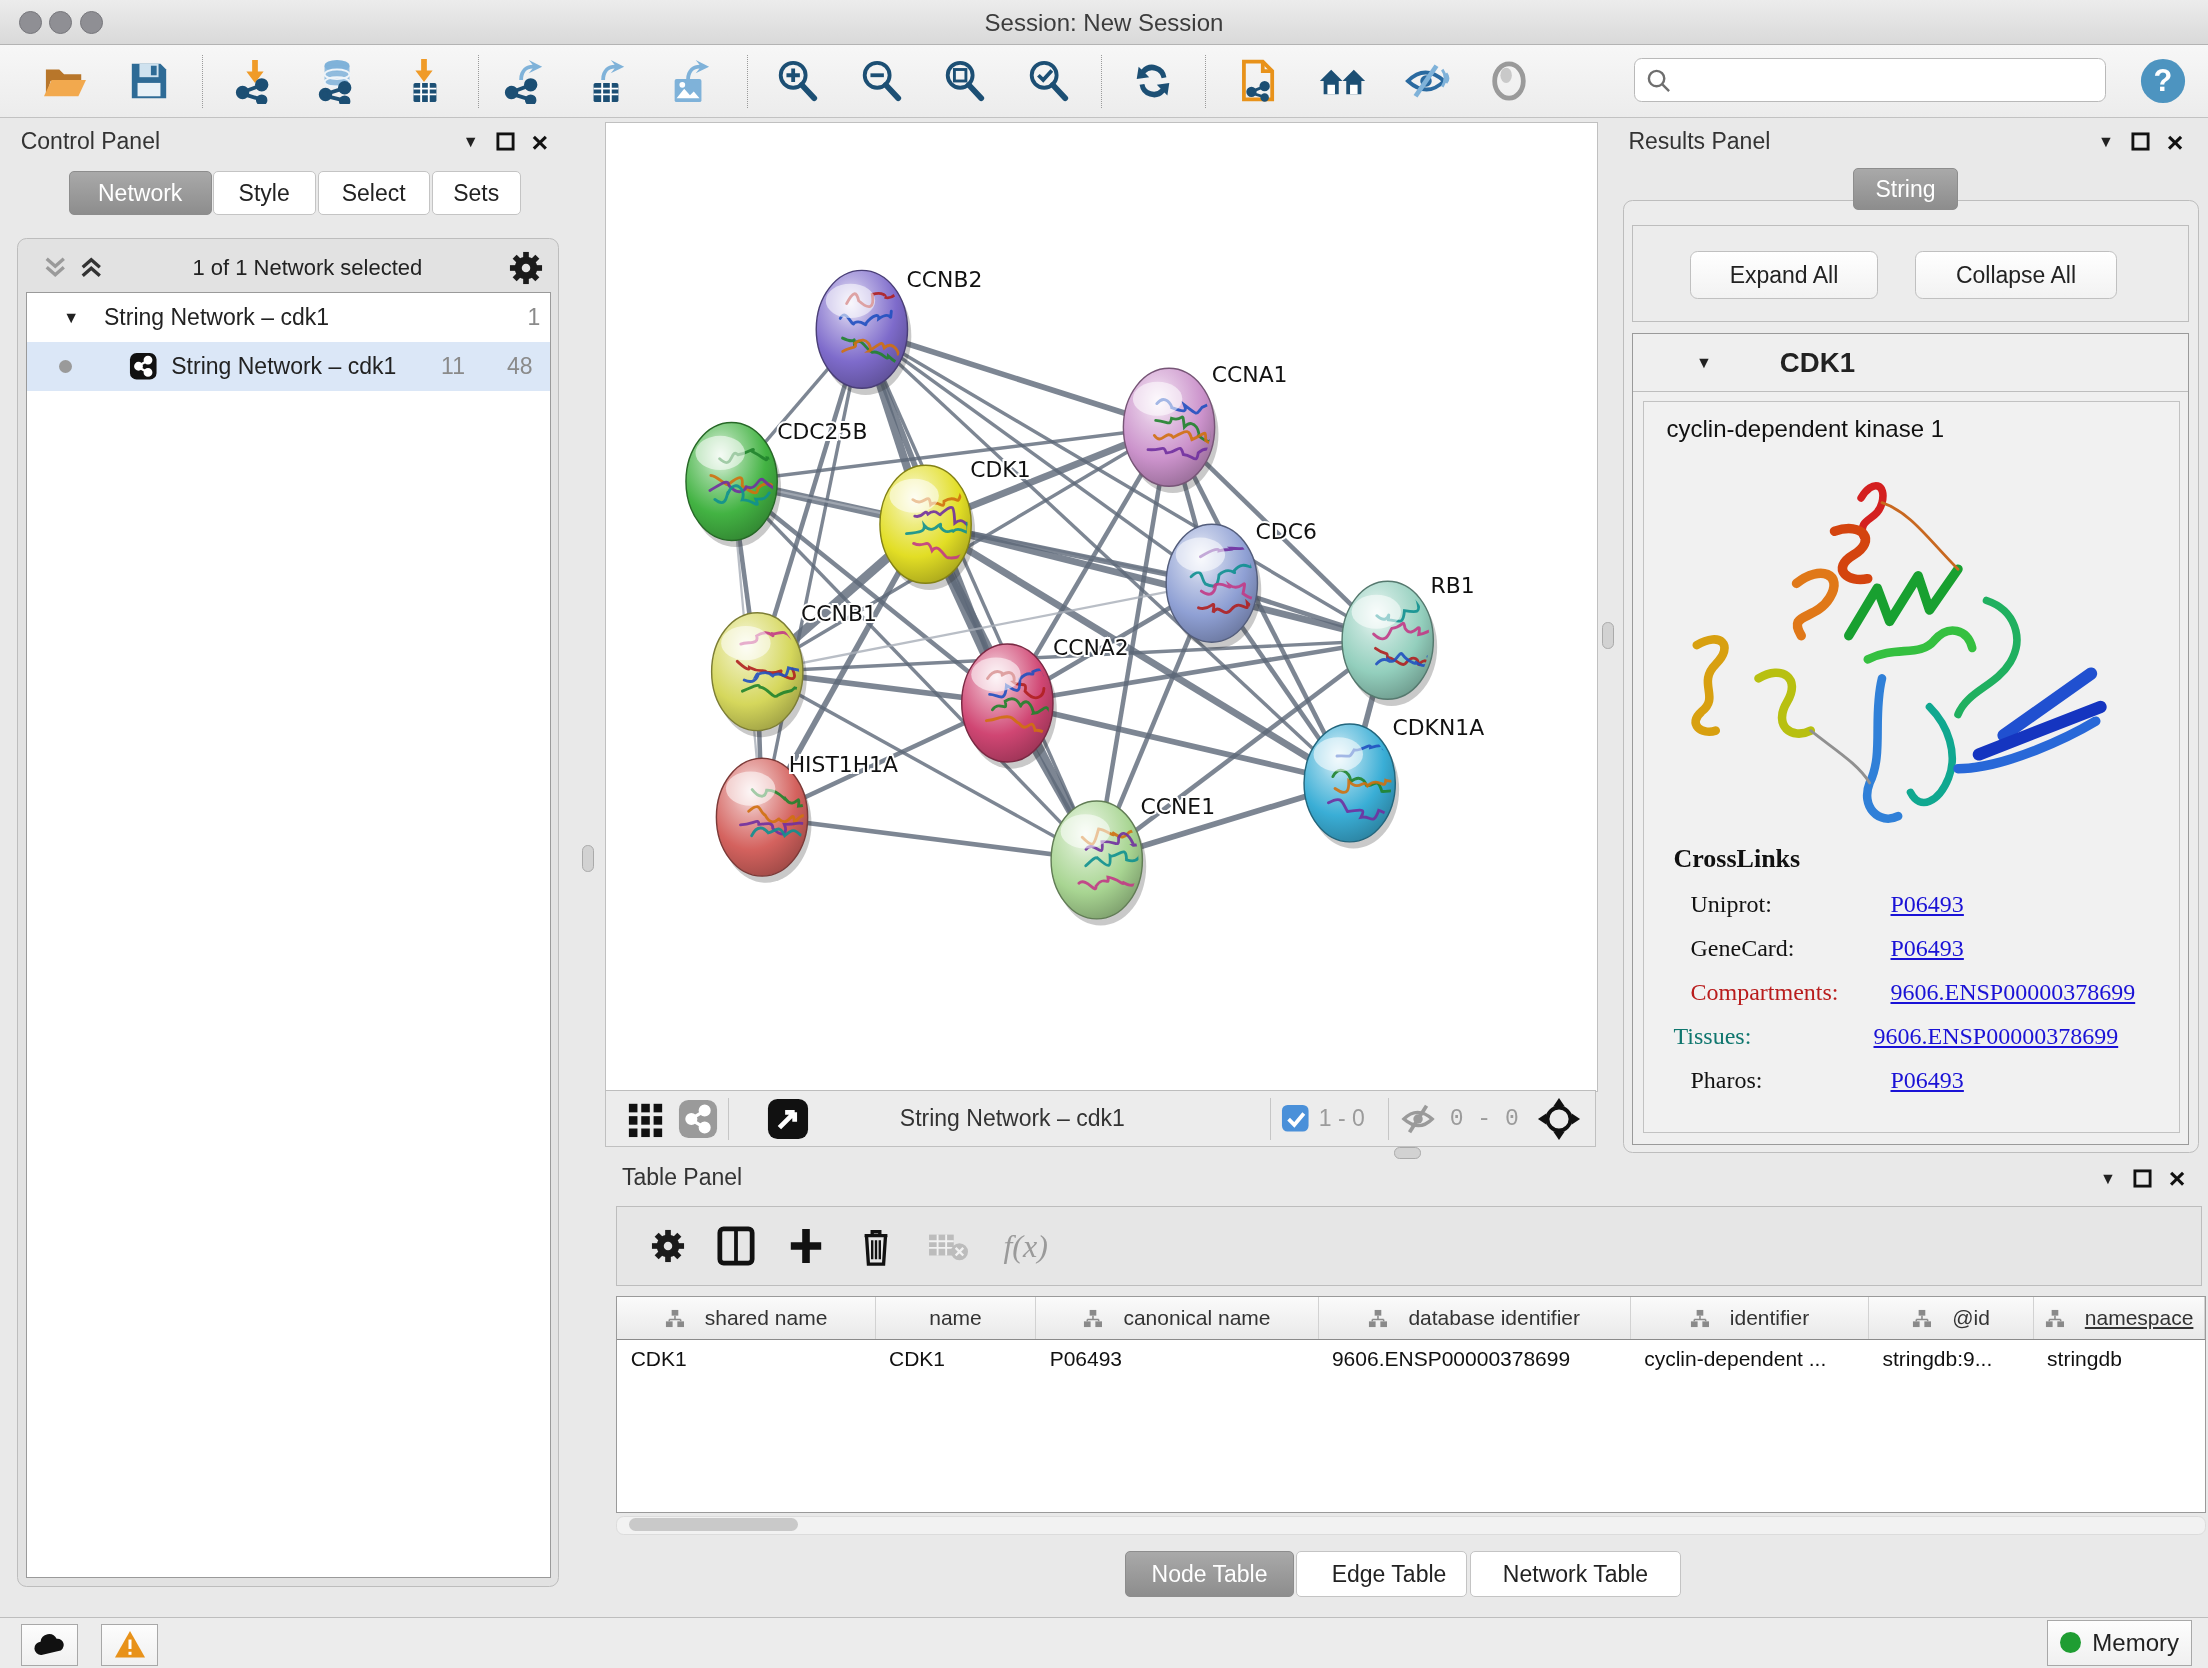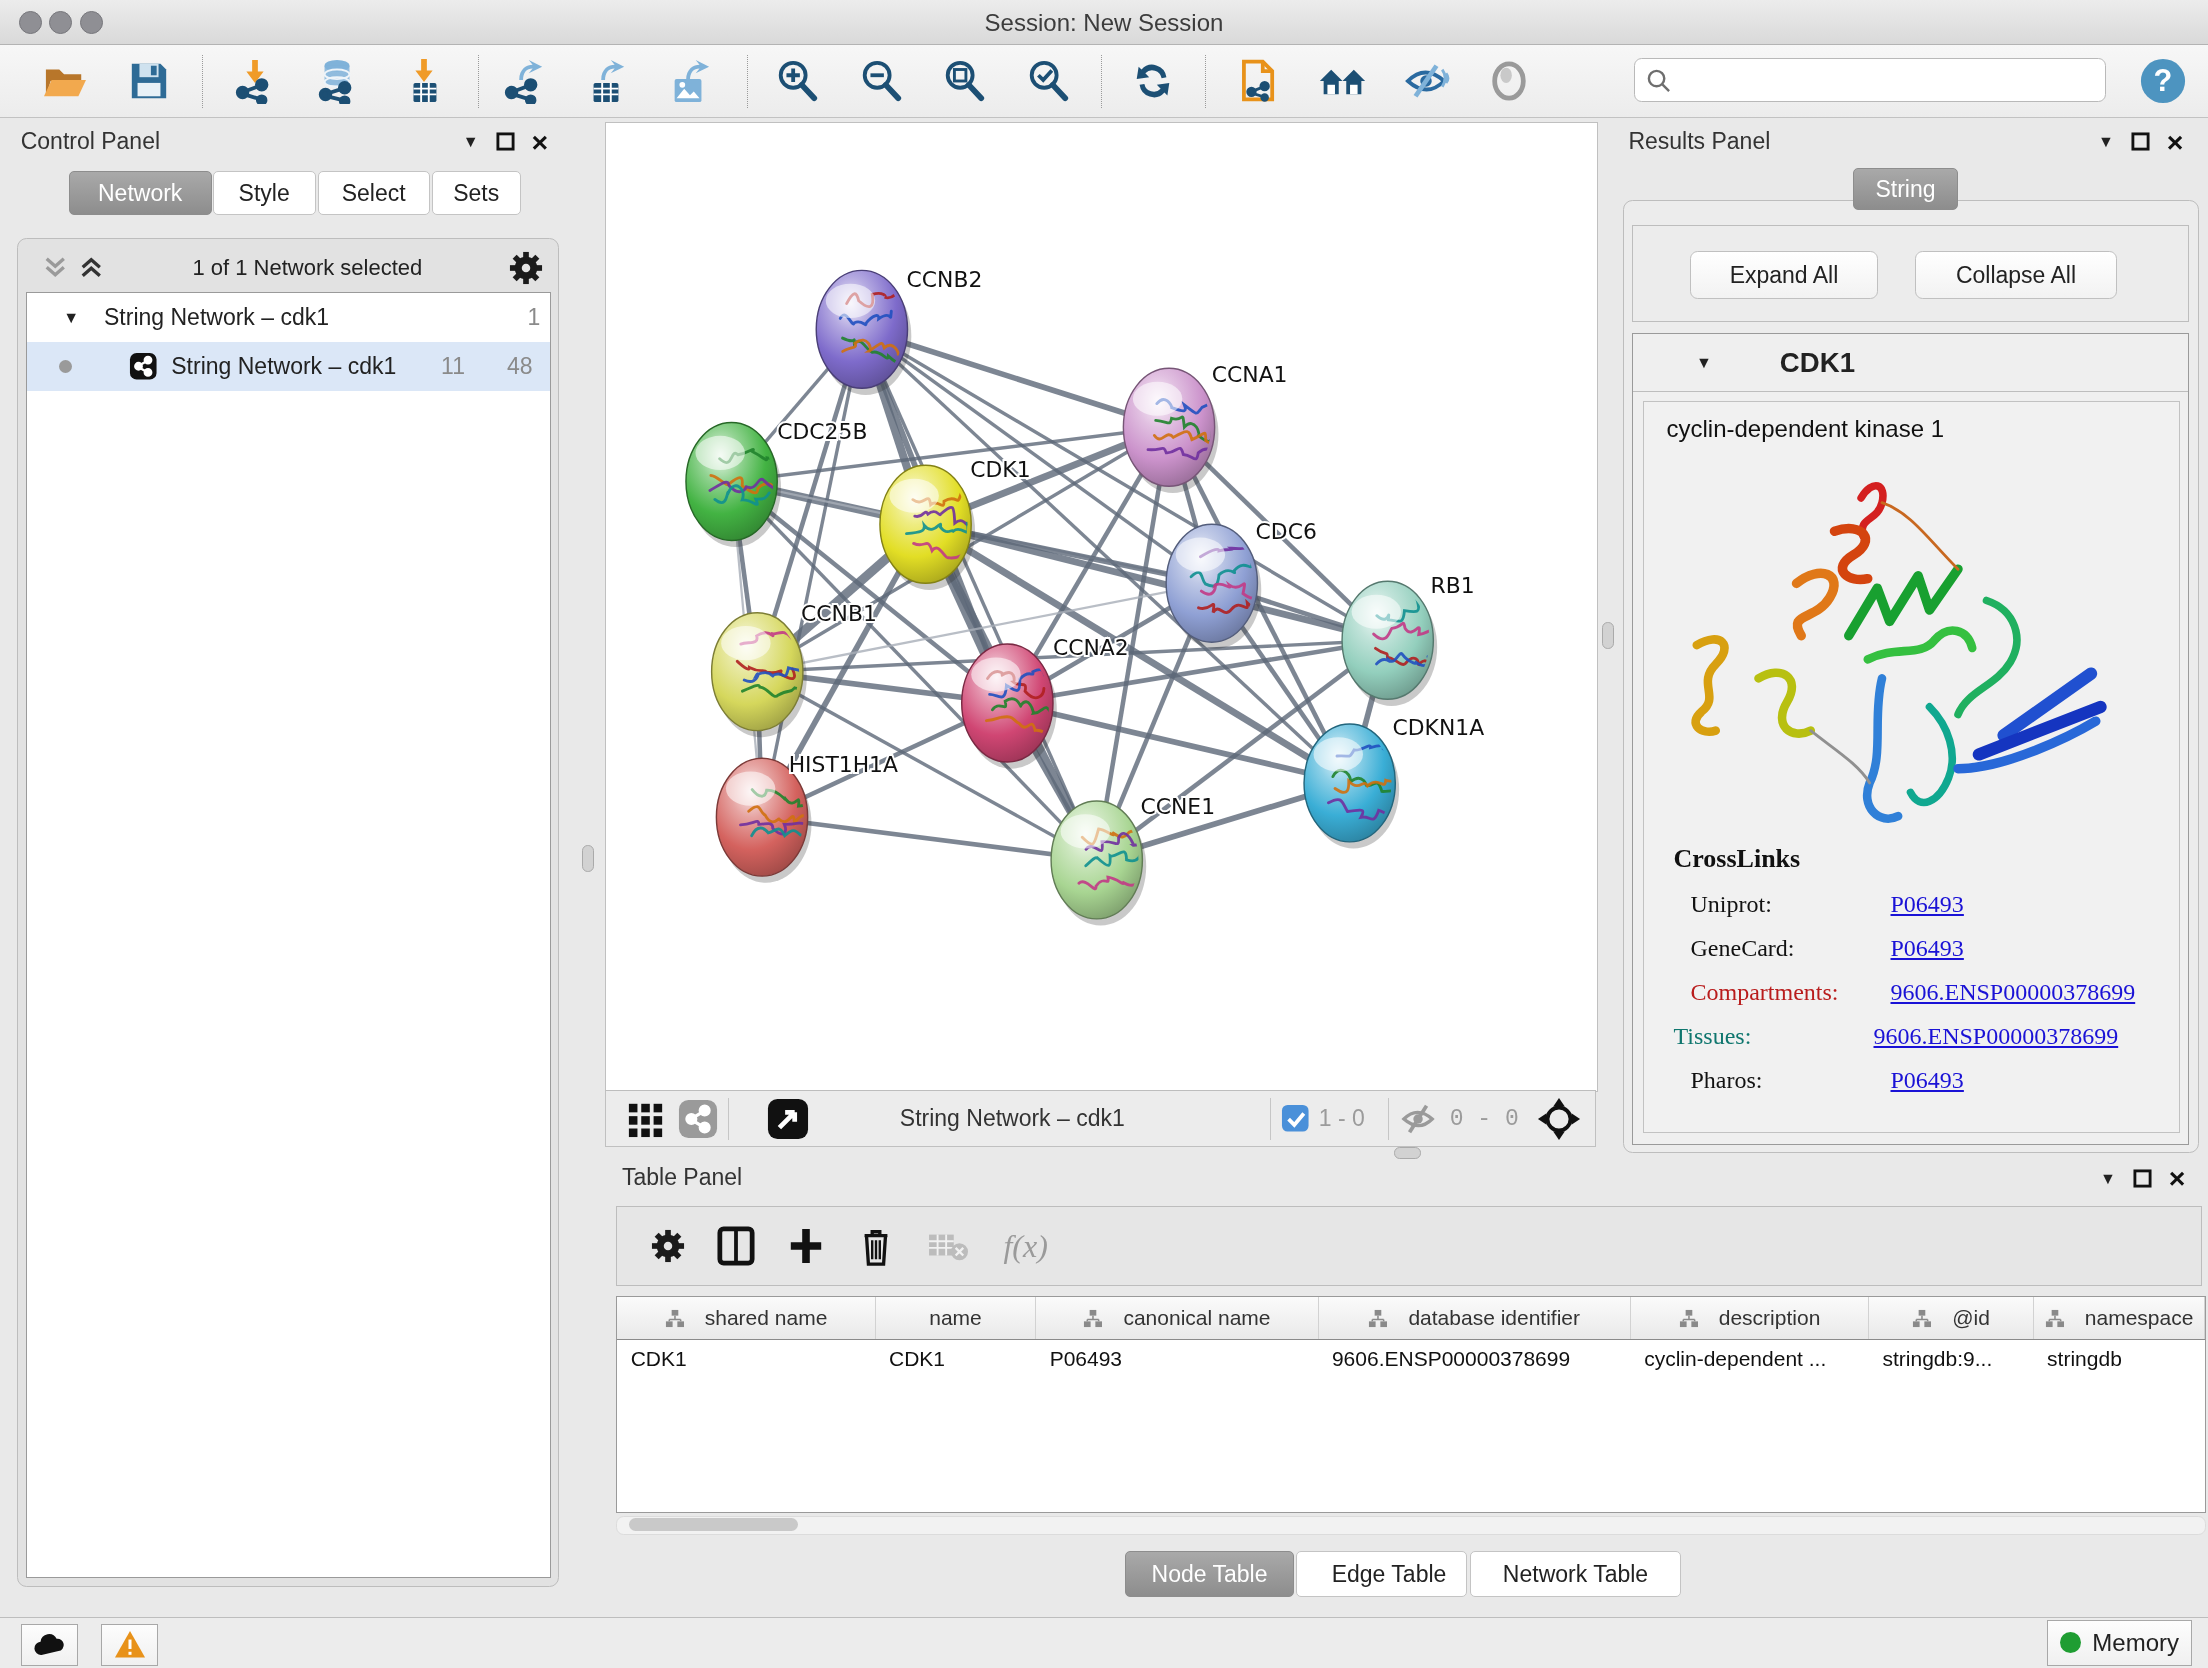--- a/index.html
+++ b/index.html
@@ -832,34 +832,34 @@
           </div>
           <div class="th" style="width: 239px;">
             <span>
               <svg width="19" height="19" viewBox="0 0 20 20">
                 <rect x="7" y="1" width="7" height="6" fill="#8a8a8a"></rect>
                 <path d="M10.5 7 v4 M4.5 11 h12 M4.5 11 v2 M16.5 11 v2" stroke="#8a8a8a" stroke-width="1.6" fill="none"></path>
                 <rect x="1" y="13" width="7" height="6" fill="#8a8a8a"></rect>
                 <rect x="13" y="13" width="7" height="6" fill="#8a8a8a"></rect>
               </svg>
             </span>
-            <span>description</span>
+            <span>identifier</span>
           </div>
           <div class="th" style="width: 165px;">
             <span>
               <svg width="19" height="19" viewBox="0 0 20 20">
                 <rect x="7" y="1" width="7" height="6" fill="#8a8a8a"></rect>
                 <path d="M10.5 7 v4 M4.5 11 h12 M4.5 11 v2 M16.5 11 v2" stroke="#8a8a8a" stroke-width="1.6" fill="none"></path>
                 <rect x="1" y="13" width="7" height="6" fill="#8a8a8a"></rect>
                 <rect x="13" y="13" width="7" height="6" fill="#8a8a8a"></rect>
               </svg>
             </span>
             <span>@id</span>
           </div>
-          <div class="th" style="width: 172px;">
+          <div class="th" style="width: 172px; text-decoration: underline;">
             <span>
               <svg width="19" height="19" viewBox="0 0 20 20">
                 <rect x="7" y="1" width="7" height="6" fill="#8a8a8a"></rect>
                 <path d="M10.5 7 v4 M4.5 11 h12 M4.5 11 v2 M16.5 11 v2" stroke="#8a8a8a" stroke-width="1.6" fill="none"></path>
                 <rect x="1" y="13" width="7" height="6" fill="#8a8a8a"></rect>
                 <rect x="13" y="13" width="7" height="6" fill="#8a8a8a"></rect>
               </svg>
             </span>
             <span>namespace</span>
           </div>

